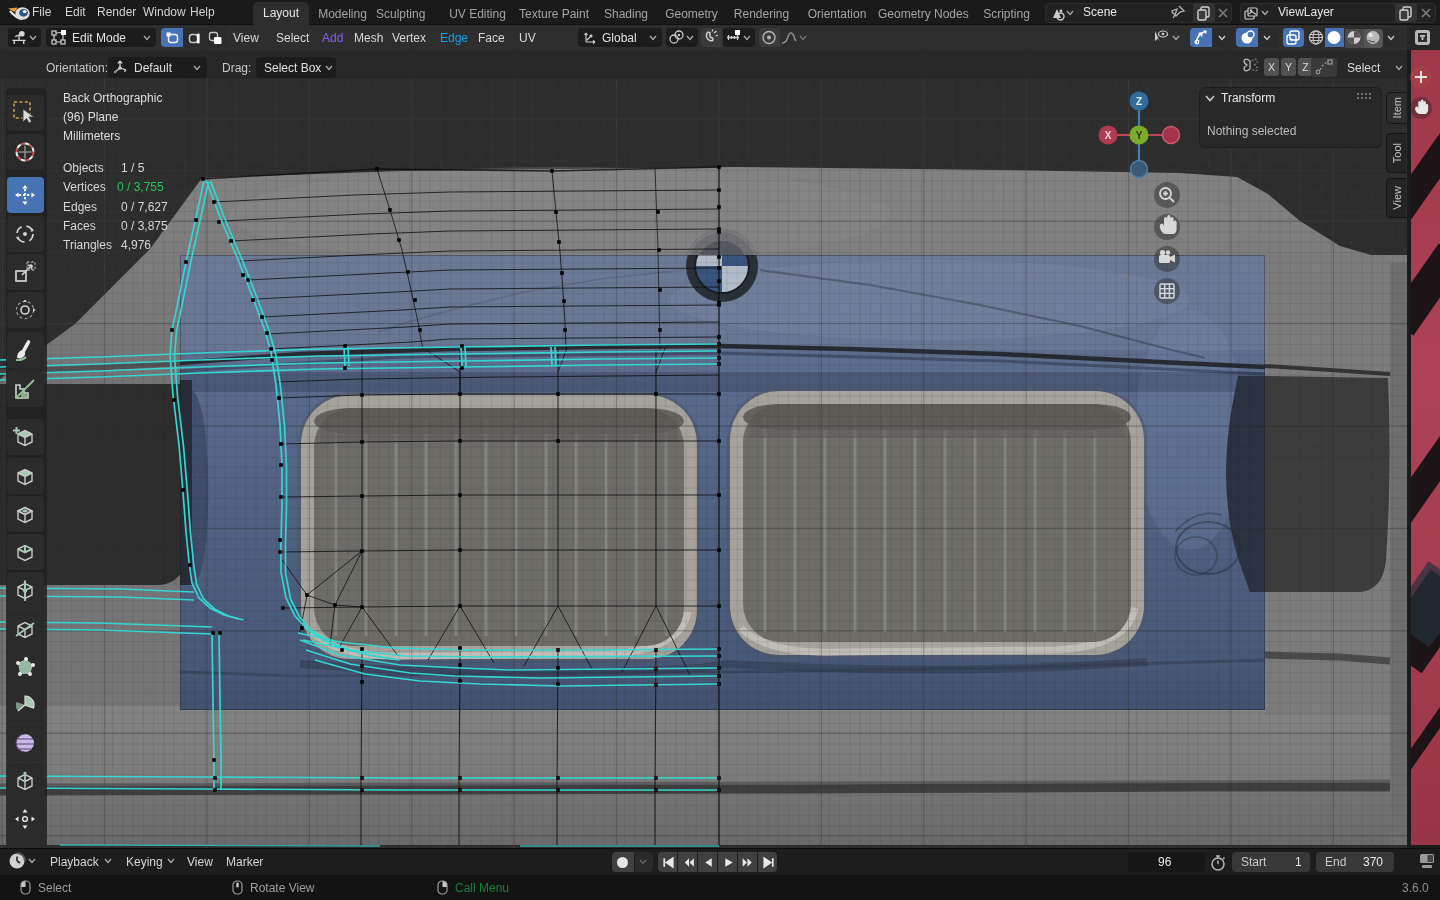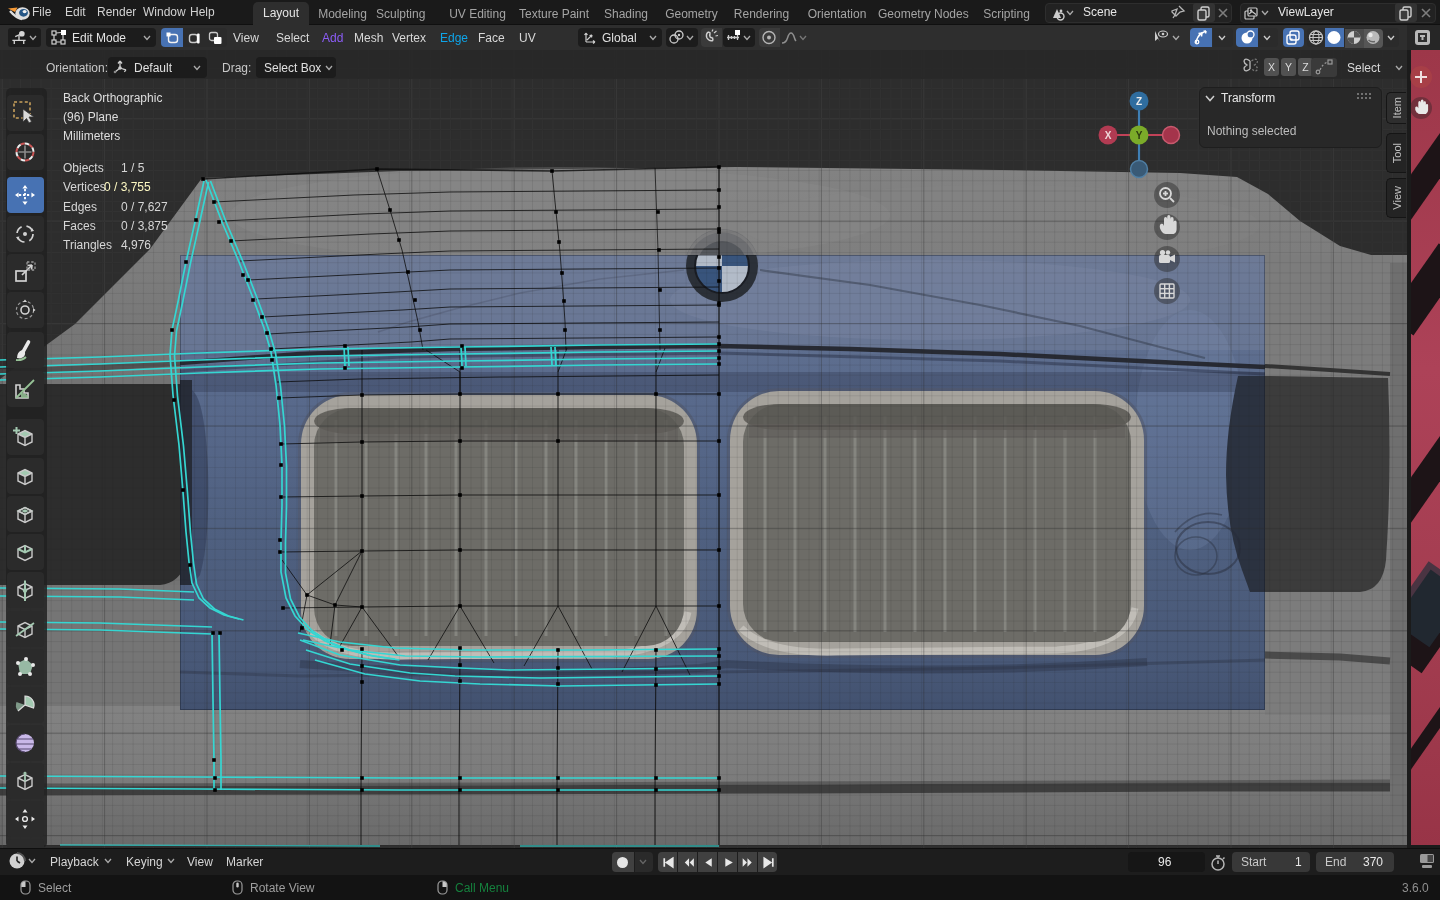--- a/index.html
+++ b/index.html
@@ -664,21 +664,21 @@
       <svg width="8" height="6" viewBox="0 0 8 6" style="display:block">
         <path d="M1 1 L4 4.5 L7 1" stroke="#aaa" stroke-width="1.3" fill="none"></path>
       </svg>
     </div>
 <div class="t" style="left:63px;top:91px;color:#dedede">Back Orthographic</div>
 <div class="t" style="left:63px;top:110px;color:#dedede">(96) Plane</div>
 <div class="t" style="left:63px;top:129px;color:#dedede">Millimeters</div>
 <div class="t" style="left:63px;top:161px;color:#d6d6d6">Objects</div>
 <div class="t" style="left:121px;top:161px;color:#d6d6d6">1 / 5</div>
 <div class="t" style="left:63px;top:180px;color:#d6d6d6">Vertices</div>
-<div class="t" style="left:104px;top:180px;color:#fef9c3">0 / 3,755</div>
+<div class="t" style="left:117px;top:180px;color:#22c55e">0 / 3,755</div>
 <div class="t" style="left:63px;top:200px;color:#d6d6d6">Edges</div>
 <div class="t" style="left:121px;top:200px;color:#d6d6d6">0 / 7,627</div>
 <div class="t" style="left:63px;top:219px;color:#d6d6d6">Faces</div>
 <div class="t" style="left:121px;top:219px;color:#d6d6d6">0 / 3,875</div>
 <div class="t" style="left:63px;top:238px;color:#d6d6d6">Triangles</div>
 <div class="t" style="left:121px;top:238px;color:#d6d6d6">4,976</div>
 <div class="abs" style="left:1199px;top:87px;width:183px;height:61px;background:rgba(40,40,40,0.95);border-radius:6px;border:1px solid #1e1e1e"></div>
 <div class="abs" style="left:1205px;top:94px">
       <svg width="10" height="8" viewBox="0 0 10 8" style="display:block">
         <path d="M1 2 L5 6.5 L9 2" stroke="#cfcfcf" stroke-width="1.5" fill="none"></path>

